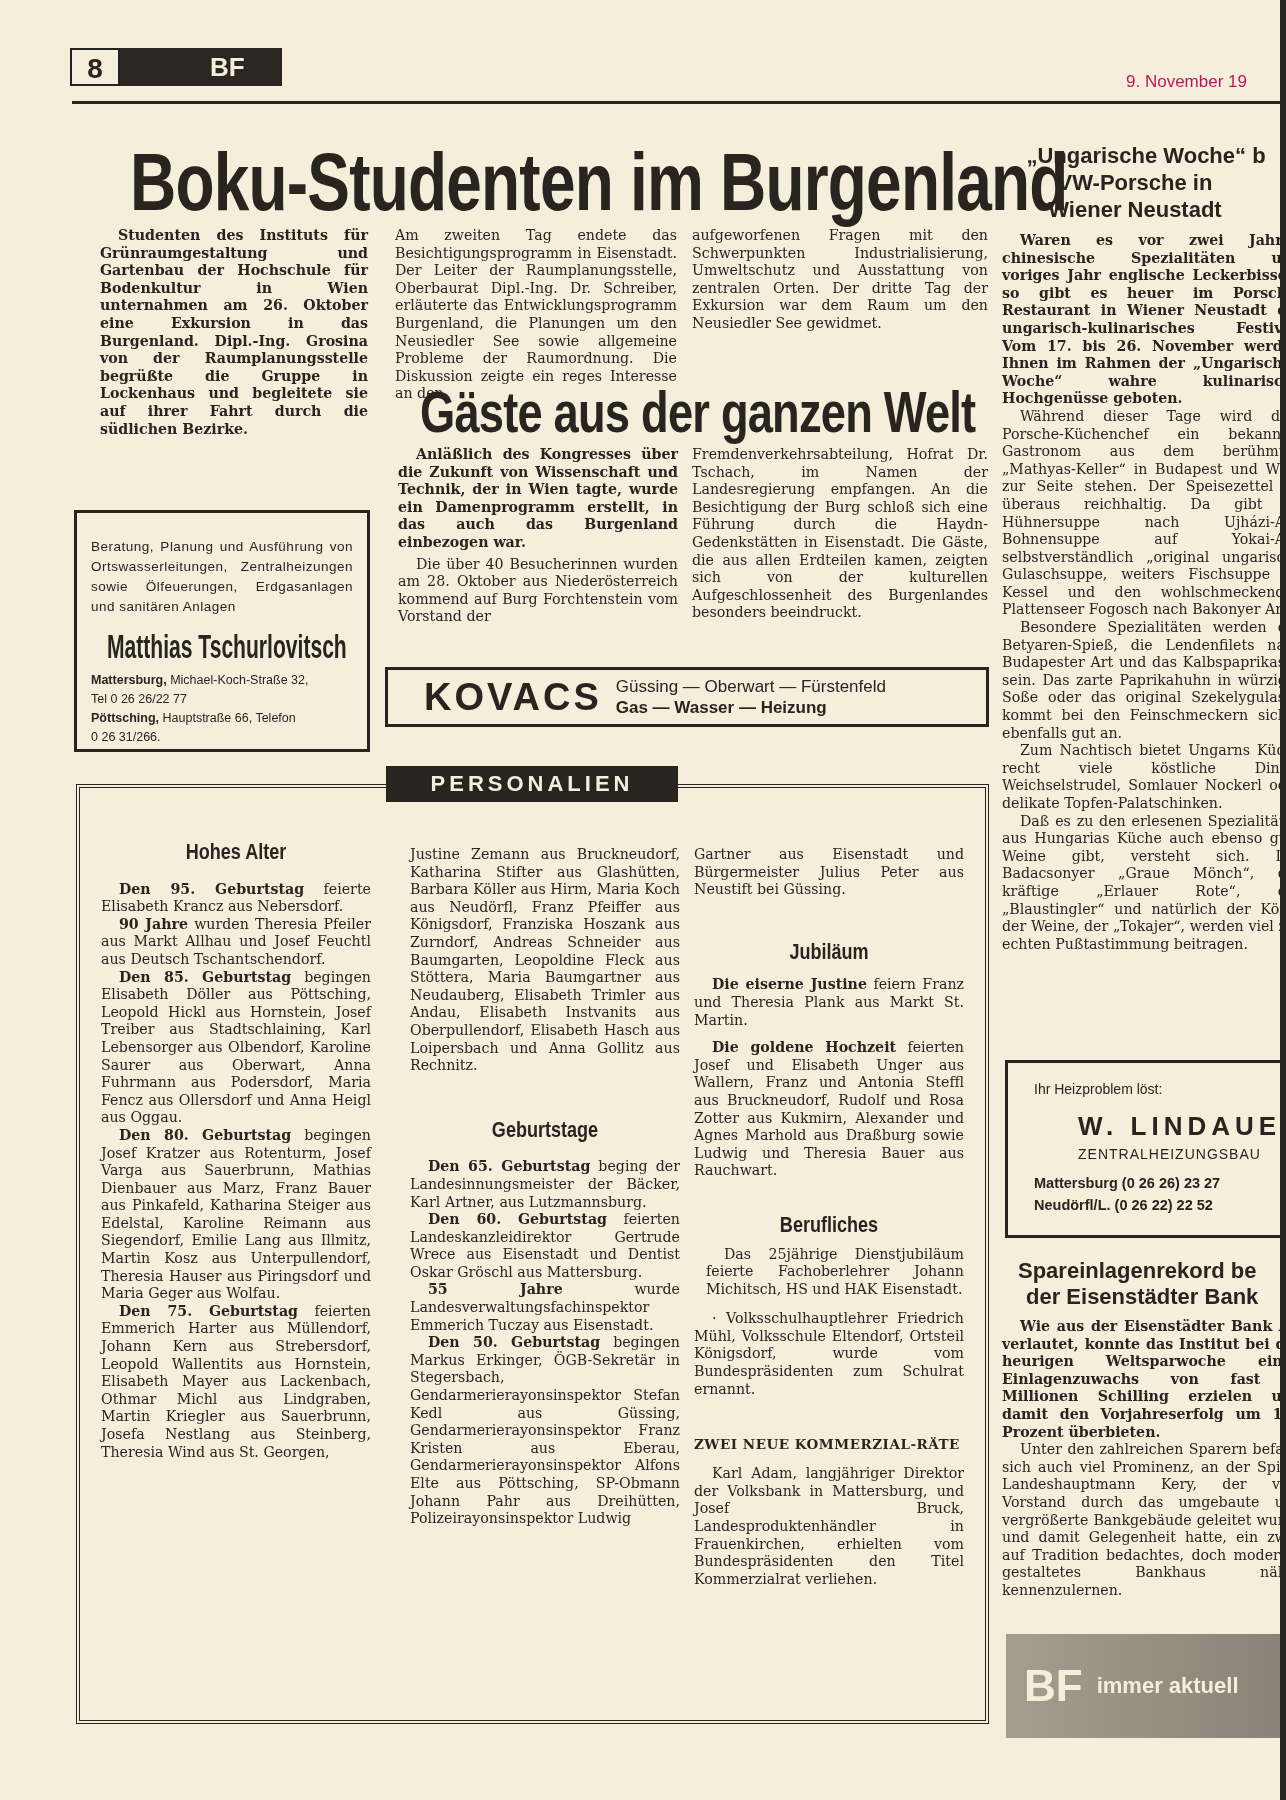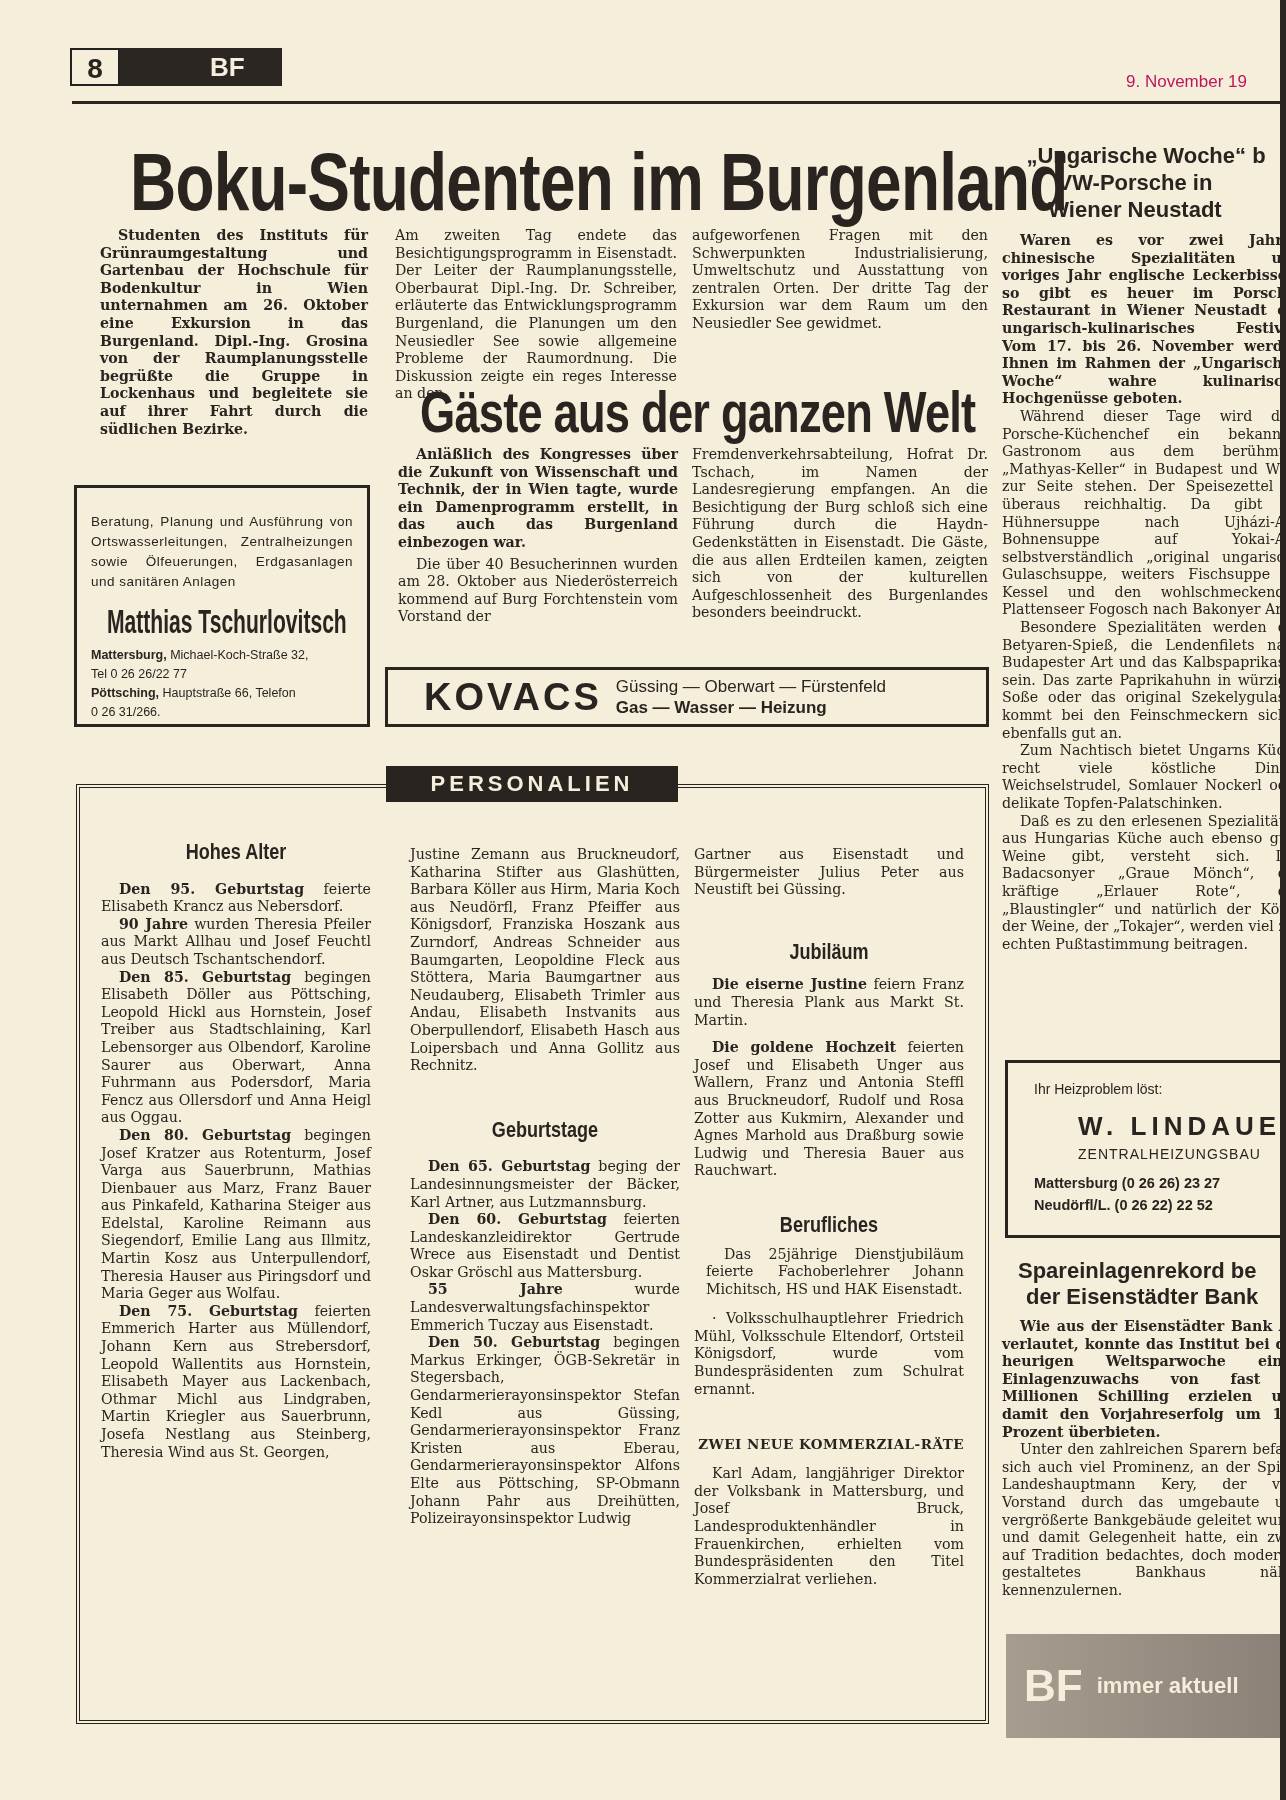--- a/index.html
+++ b/index.html
@@ -35,21 +35,21 @@
 <div class="abs col" style="left:100px;top:227px;width:268px;">
   <p class="b">Studenten des Instituts für Grünraumgestaltung und Gartenbau der Hochschule für Bodenkultur in Wien unternahmen am 26. Oktober eine Exkursion in das Burgenland. Dipl.-Ing. Grosina von der Raumplanungsstelle begrüßte die Gruppe in Lockenhaus und begleitete sie auf ihrer Fahrt durch die südlichen Bezirke.</p>
 </div>
 <div class="abs col" style="left:395px;top:227px;width:282px;">
   <p class="noind">Am zweiten Tag endete das Besichtigungsprogramm in Eisenstadt. Der Leiter der Raumplanungsstelle, Oberbaurat Dipl.-Ing. Dr. Schreiber, erläuterte das Entwicklungsprogramm Burgenland, die Planungen um den Neusiedler See sowie allgemeine Probleme der Raumordnung. Die Diskussion zeigte ein reges Interesse an den</p>
 </div>
 <div class="abs col" style="left:692px;top:227px;width:296px;">
   <p class="noind">aufgeworfenen Fragen mit den Schwerpunkten Industrialisierung, Umweltschutz und Ausstattung von zentralen Orten. Der dritte Tag der Exkursion war dem Raum um den Neusiedler See gewidmet.</p>
 </div>
 
-<div class="abs box" style="left:74px;top:485px;width:296px;height:242px;padding:24px 14px 10px 14px;">
+<div class="abs box" style="left:74px;top:510px;width:296px;height:242px;padding:24px 14px 10px 14px;">
   <div class="sans" style="font-size:13.5px;line-height:20px;letter-spacing:0.5px;text-align:justify;">Beratung, Planung und Ausführung von Ortswasserleitungen, Zentralheizungen sowie Ölfeuerungen, Erdgasanlagen und sanitären Anlagen</div>
   <div class="sans" style="font-size:34px;font-weight:bold;transform:scaleX(0.62);transform-origin:left top;white-space:nowrap;margin:10px 0 4px 16px;height:40px;">Matthias Tschurlovitsch</div>
   <div class="sans" style="font-size:12.5px;line-height:19px;">
     <span class="b">Mattersburg,</span><span> Michael-Koch-Straße 32,</span><br>
     <span>Tel  0 26 26/22 77</span><br>
     <span class="b">Pöttsching,</span><span> Hauptstraße 66, Telefon</span><br>
     <span>0 26 31/266.</span>
   </div>
 </div>
 
@@ -92,21 +92,21 @@
 </div>
 
 <div class="abs col" style="left:694px;top:846px;width:270px;">
   <p class="noind" style="margin-bottom:44px;">Gartner aus Eisenstadt und Bürgermeister Julius Peter aus Neustift bei Güssing.</p>
   <div class="sub" style="margin-bottom:16px;">Jubiläum</div>
   <p class="entry" style="margin-bottom:10px;"><span class="b">Die eiserne Justine</span><span> feiern Franz und Theresia Plank aus Markt St. Martin.</span></p>
   <p class="entry" style="margin-bottom:36px;"><span class="b">Die goldene Hochzeit</span><span> feierten Josef und Elisabeth Unger aus Wallern, Franz und Antonia Steffl aus Bruckneudorf, Rudolf und Rosa Zotter aus Kukmirn, Alexander und Agnes Marhold aus Draßburg sowie Ludwig und Theresia Bauer aus Rauchwart.</span></p>
   <div class="sub" style="margin-bottom:12px;">Berufliches</div>
   <p style="margin-bottom:12px;margin-left:12px;">Das 25jährige Dienstjubiläum feierte Fachoberlehrer Johann Michitsch, HS und HAK Eisenstadt.</p>
   <p style="margin-bottom:38px;">· Volksschulhauptlehrer Friedrich Mühl, Volksschule Eltendorf, Ortsteil Königsdorf, wurde vom Bundespräsidenten zum Schulrat ernannt.</p>
-  <div class="b" style="text-align:right;font-size:13.5px;line-height:17px;letter-spacing:0.5px;margin-bottom:12px;">ZWEI NEUE KOMMERZIAL-RÄTE</div>
+  <div class="b" style="text-align:left;font-size:13.5px;line-height:17px;letter-spacing:0.5px;margin-bottom:12px;">ZWEI NEUE KOMMERZIAL-RÄTE</div>
   <p>Karl Adam, langjähriger Direktor der Volksbank in Mattersburg, und Josef Bruck, Landesproduktenhändler in Frauenkirchen, erhielten vom Bundespräsidenten den Titel Kommerzialrat verliehen.</p>
 </div>
 
 <div class="abs sans" style="left:1002px;top:142px;width:284px;font-size:22px;font-weight:bold;line-height:27px;text-align:center;white-space:nowrap;">
   <div style="text-align:center;padding-left:4px;">„Ungarische Woche“ b</div>
   <div style="padding-right:18px;">VW-Porsche in</div>
   <div style="padding-right:18px;">Wiener Neustadt</div>
 </div>
 <div class="abs col" style="left:1002px;top:232px;width:300px;">
   <p class="b">Waren es vor zwei Jahren chinesische Spezialitäten und voriges Jahr englische Leckerbissen, so gibt es heuer im Porsche-Restaurant in Wiener Neustadt ein ungarisch-kulinarisches Festival. Vom 17. bis 26. November werden Ihnen im Rahmen der „Ungarischen Woche“ wahre kulinarische Hochgenüsse geboten.</p>

